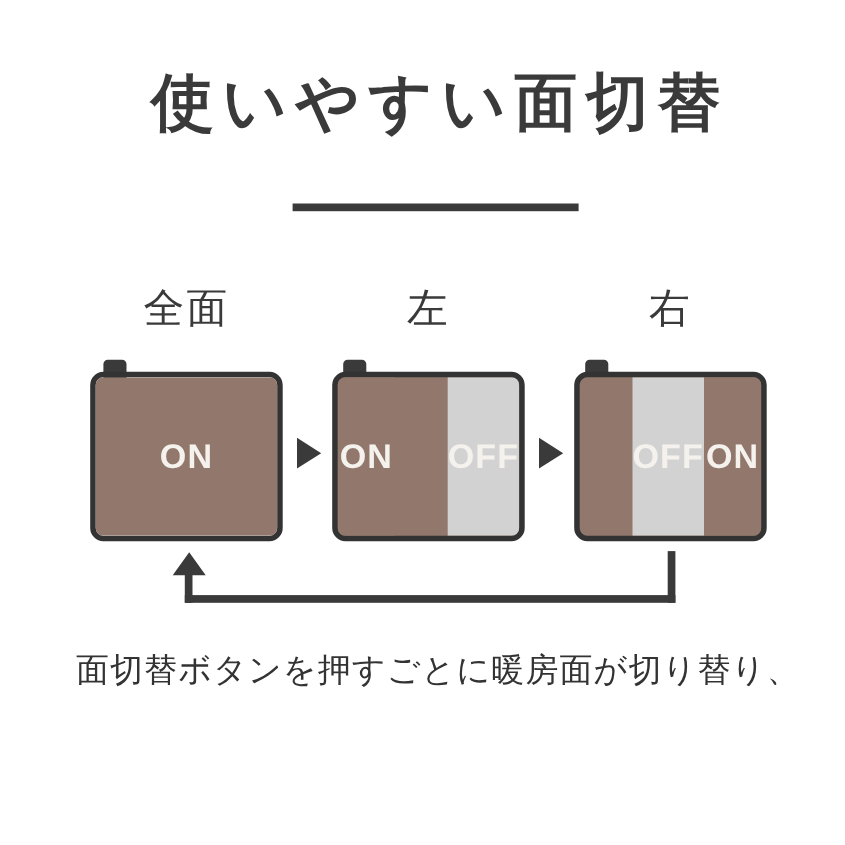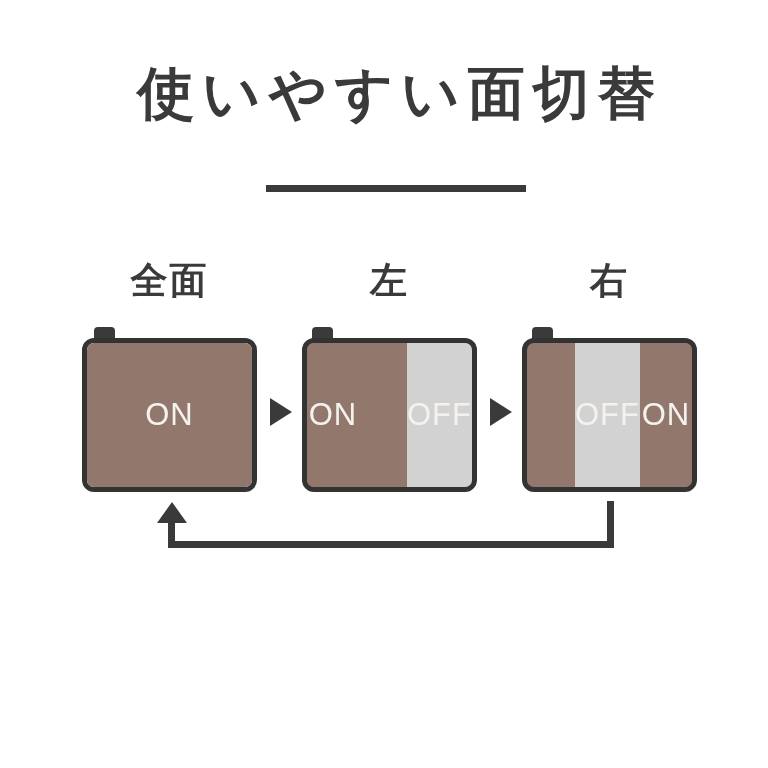--- a/index.html
+++ b/index.html
@@ -44,21 +44,21 @@
     background: var(--heading-text, #3d3d3d);
   }
 
   
   .mode-label {
     position: absolute;
     top: 256px;
     width: 175px;
     text-align: center;
     font-size: 37px;
-    font-weight: 700;
+    font-weight: 400;
     letter-spacing: 2px;
     color: var(--heading-text, #3a3a3a);
     white-space: nowrap;
   }
   .mode-label.pos-1 { left: 70px; }
   .mode-label.pos-2 { left: 290px; }
   .mode-label.pos-3 { left: 510px; }
 
   
   .panel-tab {
@@ -94,21 +94,21 @@
     flex: 1 1 0;
     display: flex;
     align-items: center;
     justify-content: center;
   }
   .seg-on  { background: var(--panel-on, #92786c); }
   .seg-off { background: var(--panel-off, #d2d2d3); margin-left: 48px; }
   .state-text {
     color: var(--panel-label-text, #f5f2ee);
     font-size: 31px;
-    font-weight: 400;
+    font-weight: 700;
     letter-spacing: 1px;
   }
 
   
   .next-arrow {
     position: absolute;
     top: 398px;
     width: 0;
     height: 0;
     border-top: 14px solid transparent;
@@ -193,15 +193,16 @@
       <span class="state-text">ON</span>
     </div>
   </div>
 
   <div class="loop-seg loop-right-vertical"></div>
   <div class="loop-seg loop-horizontal"></div>
   <div class="loop-seg loop-left-vertical"></div>
   <span class="loop-arrowhead"></span>
 
   <div class="description">
+    <div>面切替ボタンを押すごとに暖房面が切り替り、</div>
   </div>
 
 </div>
 
 </body></html>

